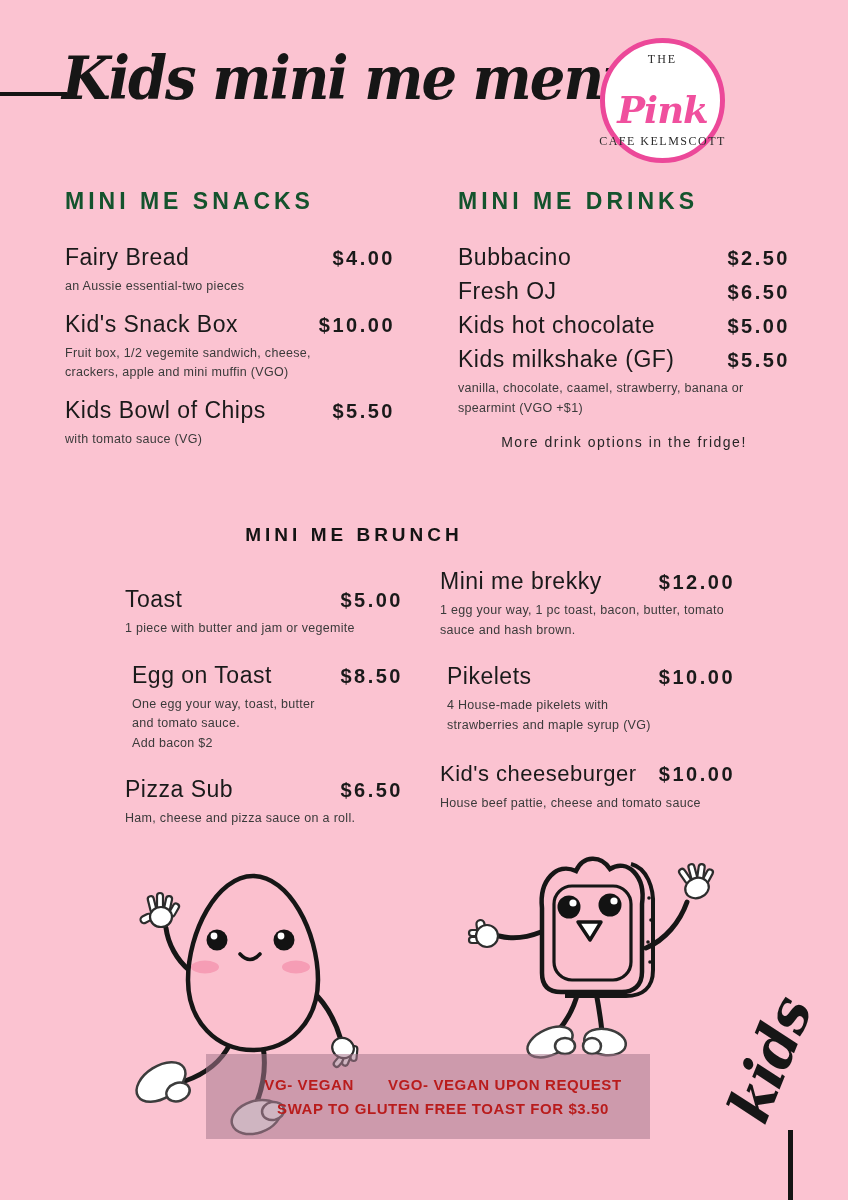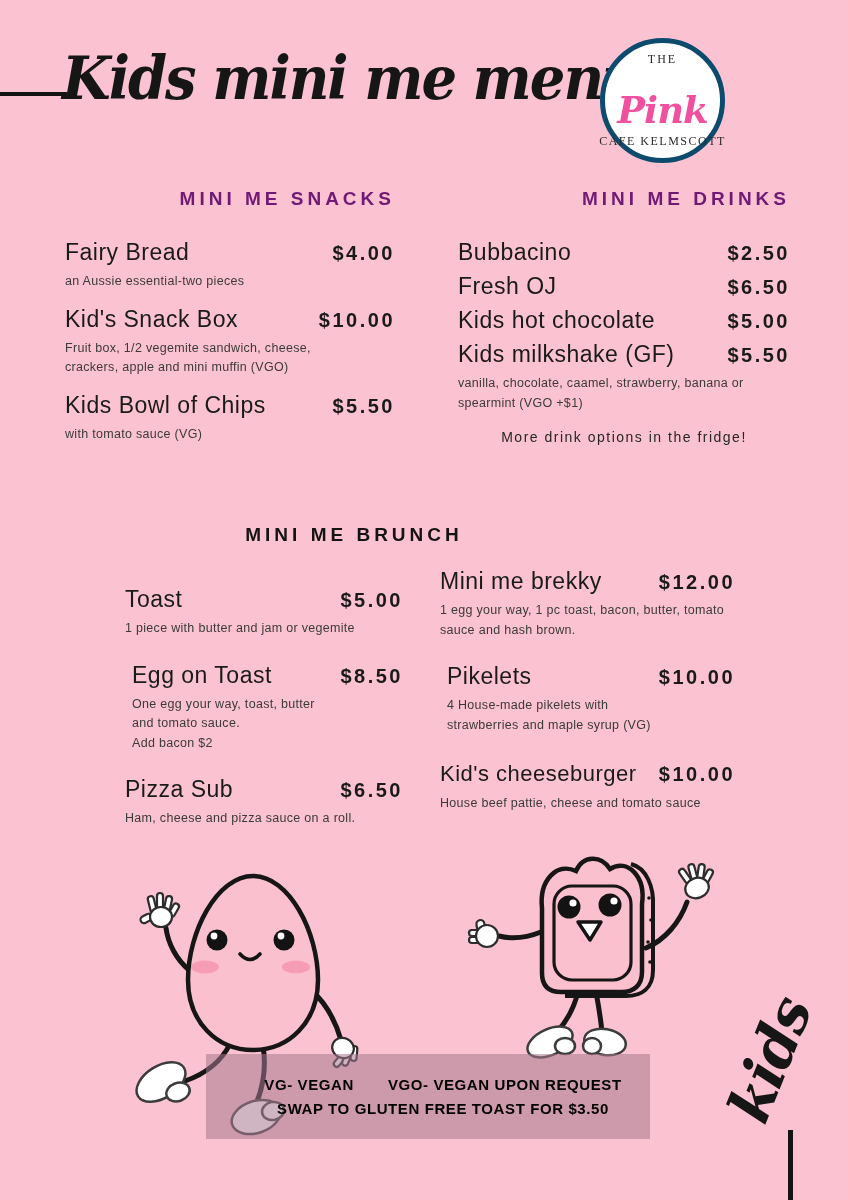--- a/index.html
+++ b/index.html
@@ -12,37 +12,37 @@
   
   .title-line { position:absolute; left:0; top:92px; width:67px; height:4px; background:#141414; }
   .page-title {
     position:absolute; left:62px; top:44px; width:470px;
     font-family:"DejaVu Serif", serif; font-style:italic; font-weight:bold;
     font-size:56px; letter-spacing:-2px; color:#161616; white-space:nowrap;
     transform:scaleY(1.08);
   }
   .logo {
     position:absolute; left:600px; top:38px; width:125px; height:125px;
-    background:#ffffff; border:5px solid #0c4a6e; border-radius:50%;
+    background:#ffffff; border:5px solid #ec4899; border-radius:50%;
     display:flex; flex-direction:column; align-items:center; justify-content:center;
     text-align:center;
   }
   .logo-the { font-size:12px; letter-spacing:2px; color:#2b2b2b; font-family:"Liberation Serif", serif; }
   .logo-pink {
     font-family:"DejaVu Serif", serif; font-style:italic; font-weight:bold;
     font-size:37px; color:#F0509E; line-height:1.05; letter-spacing:-1px;margin-top:24px;
   }
   .logo-cafe { font-size:12px; letter-spacing:1.5px; color:#2b2b2b; margin-top:4px; font-family:"Liberation Serif", serif; white-space:nowrap; }
   
   .section { position:absolute; }
   .sec-snacks { left:65px;  top:188px; width:330px; }
   .sec-drinks { left:458px; top:188px; width:332px; }
   .sec-heading {
-    font-size:19px; font-weight:700; letter-spacing:4px; text-align:right;
-    color:#701a75; margin-bottom:29px; white-space:nowrap;
+    font-size:23px; font-weight:700; letter-spacing:4px; text-align:left;
+    color:#14532d; margin-bottom:29px; white-space:nowrap;
   }
   .brunch-heading {
     position:absolute; left:0; top:524px; width:708px; text-align:center;
     font-size:19px; font-weight:700; letter-spacing:4px; color:#141414;
   }
   .sec-brunch-left  { left:125px; top:586px; width:278px; }
   .sec-brunch-right { left:440px; top:568px; width:295px; }
   .item { margin-bottom:14px; }
   .item-row { display:flex; justify-content:space-between; align-items:baseline; }
   .item-name  { font-size:23px; font-weight:400; letter-spacing:0.5px; line-height:26px; white-space:nowrap; }
@@ -59,21 +59,21 @@
     margin-top:16px; text-align:center; font-size:14px; letter-spacing:1.5px; color:#262626;
     white-space:nowrap;
   }
   
   .banner {
     position:absolute; left:206px; top:1054px; width:444px; height:85px;
     background:rgba(168,120,142,0.55); z-index:3;
     display:flex; flex-direction:column; align-items:center; justify-content:center;
     gap:7px;
   }
-  .banner-line { font-size:15px; font-weight:700; letter-spacing:0.6px; color:#000000; white-space:nowrap;margin-left:30px; }
+  .banner-line { font-size:15px; font-weight:700; letter-spacing:0.6px; color:#b91c1c; white-space:nowrap;margin-left:30px; }
   .banner-line .legend-gap { display:inline-block; width:34px; }
   
   .mascot { position:absolute; z-index:1; }
   .mascot-egg   { left:115px; top:870px; }
   .mascot-toast { left:435px; top:846px; }
   
   .kids-script {
     position:absolute; left:695px; top:982px; width:150px; height:155px;
     display:flex; align-items:center; justify-content:center; z-index:2;
   }

